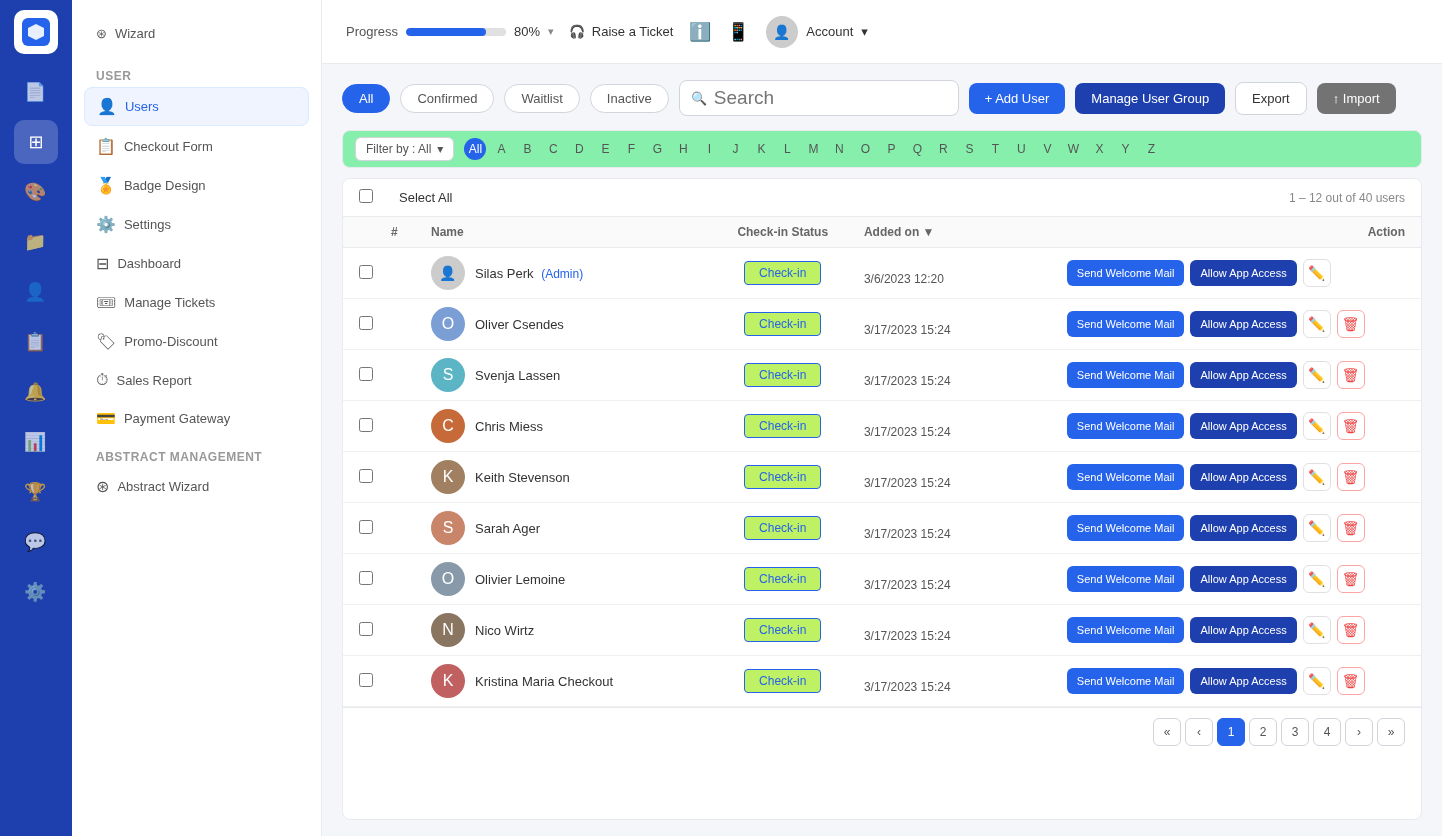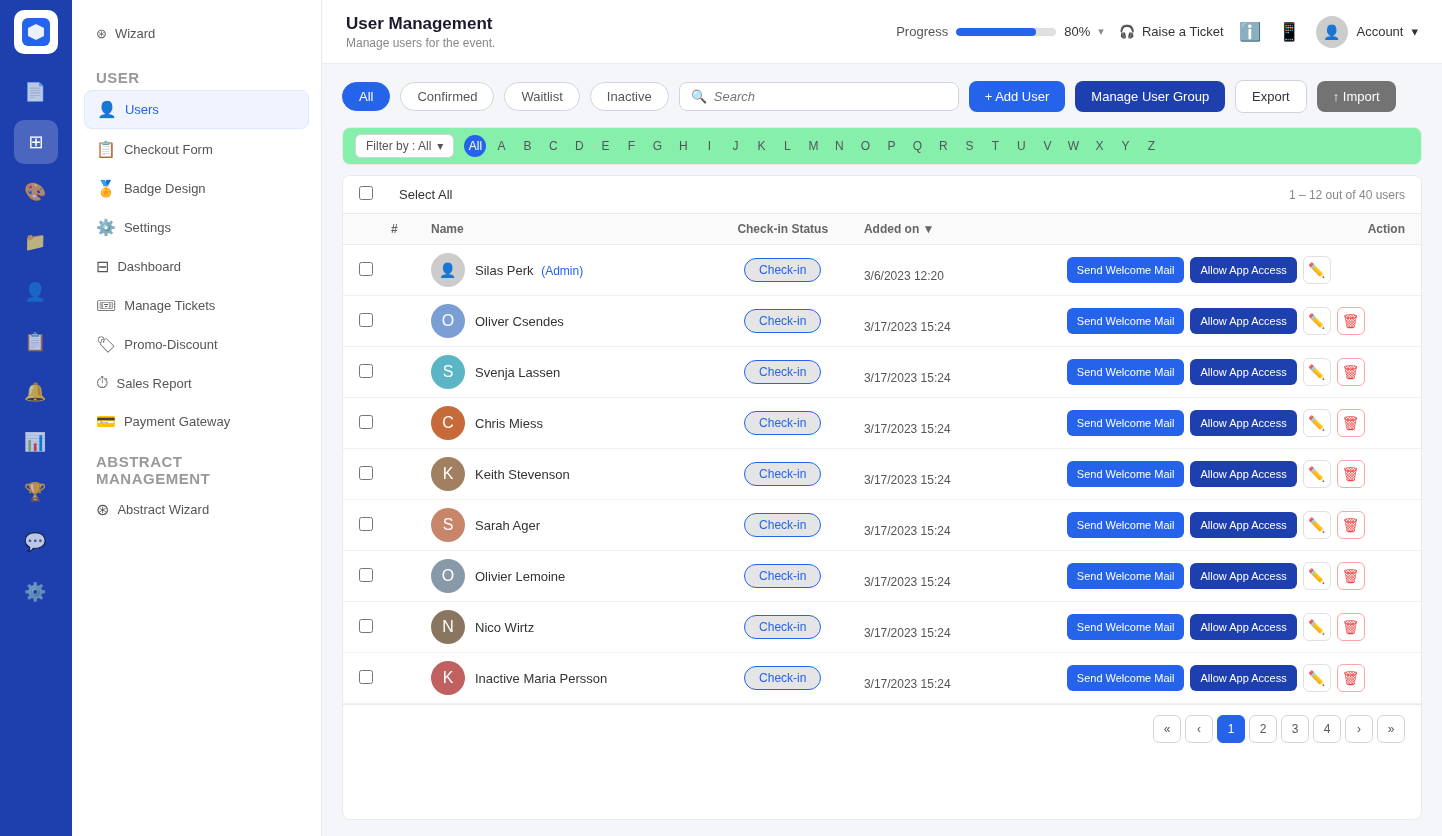--- a/index.html
+++ b/index.html
@@ -42,21 +42,21 @@
       padding: 16px 12px;
       overflow-y: auto;
       flex-shrink: 0;
     }
     .sidebar-wizard {
       display: flex; align-items: center; gap: 8px;
       padding: 10px 12px; border-radius: 8px; cursor: pointer;
       color: #555; font-weight: 500; margin-bottom: 12px;
     }
     .sidebar-section-label {
-      font-size: 15px; font-weight: 600; color: #999;
+      font-size: 12px; font-weight: 600; color: #999;
       text-transform: uppercase; letter-spacing: 0.5px;
       padding: 6px 12px 4px;
       margin-top: 7px;
     }
     .sidebar-item {
       display: flex; align-items: center; gap: 8px;
       padding: 9px 12px; border-radius: 8px; cursor: pointer;
       color: #555; font-weight: 400; margin-bottom: 2px;
     }
     .sidebar-item.active { background: #eff4ff; color: #2563eb; font-weight: 500; border: 1px solid #dbeafe; }
@@ -127,21 +127,21 @@
       background: white; cursor: pointer; font-size: 13px; color: #555; font-weight: 500;
     }
     .tab-btn.active { background: #2563eb; color: white; border-color: #2563eb; }
     .search-box {
       flex: 1; max-width: 280px;
       display: flex; align-items: center; gap: 6px;
       border: 1px solid #d1d5db; border-radius: 8px; background: white;
       padding: 6px 12px;
     }
     .search-box input {
-      border: none; outline: none; font-size: 13px; color: #555; width: 100%; background: transparent; font-style: italic;
+      border: none; outline: none; font-size: 19px; color: #555; width: 100%; background: transparent;
     }
     .add-user-btn {
       display: flex; align-items: center; gap: 6px;
       padding: 8px 16px; border-radius: 8px; background: #2563eb; color: white;
       border: none; cursor: pointer; font-size: 13px; font-weight: 500;
     }
     .manage-group-btn {
       padding: 8px 16px; border-radius: 8px; background: #1e40af; color: white;
       border: none; cursor: pointer; font-size: 13px; font-weight: 500;
     }
@@ -208,22 +208,22 @@
     .row-name { flex: 2; display: flex; align-items: center; gap: 10px; }
     .row-avatar {
       width: 34px; height: 34px; border-radius: 50%; background: #ddd;
       display: flex; align-items: center; justify-content: center;
       font-size: 14px; color: #888; overflow: hidden; flex-shrink: 0;
     }
     .row-name-text { font-size: 13px; color: #333; font-weight: 400; }
     .admin-badge { color: #2563eb; font-size: 12px; margin-left: 4px; }
     .row-checkin { flex: 1.2; display: flex; justify-content: center; }
     .checkin-btn {
-      padding: 4px 14px; border: 1px solid #2563eb; border-radius: 12px;
-      color: #2563eb; font-size: 12px; background: #e5e5e5; cursor: pointer; font-weight: 500;
+      padding: 4px 14px; border: 1px solid #2563eb; border-radius: 4px;
+      color: #2563eb; font-size: 12px; background: #bef264; cursor: pointer; font-weight: 500;
     }
     .row-added { flex: 1.5; font-size: 12px; color: #555; margin-top: 12px; }
     .row-action { flex: 2.5; display: flex; align-items: center; gap: 6px; justify-content: flex-start; }
     .send-mail-btn {
       padding: 6px 10px; border-radius: 6px; background: #2563eb; color: white;
       border: none; cursor: pointer; font-size: 11px; font-weight: 500; min-width: 90px; text-align: center; line-height: 1.3;
     }
     .allow-access-btn {
       padding: 6px 10px; border-radius: 6px; background: #1e40af; color: white;
       border: none; cursor: pointer; font-size: 11px; font-weight: 500; min-width: 90px; text-align: center; line-height: 1.3;
@@ -330,24 +330,20 @@
   <div class="sidebar-section-label">Abstract Management</div>
   <div class="sidebar-item">
     <span class="icon">⊛</span>
     <span>Abstract Wizard</span>
   </div>
 </div>
 
 <div class="main">
 
   <div class="header">
-    <div class="header-left">
-      <h1>User Management</h1>
-      <p>Manage users for the event.</p>
-    </div>
     <div class="header-right">
       <div class="progress-area">
         <span class="progress-label">Progress</span>
         <div class="progress-bar-wrap">
           <div class="progress-bar-fill" style="width: 80%"></div>
         </div>
         <span class="progress-pct">80%</span>
         <span class="progress-caret">▾</span>
       </div>
       <div class="raise-ticket">
@@ -593,21 +589,21 @@
           <button class="edit-icon-btn">✏️</button>
           <button class="delete-icon-btn">🗑</button>
         </div>
       </div>
 
       <div class="table-row">
         <div class="row-check"><input type="checkbox" style=""></div>
         <div class="row-num"></div>
         <div class="row-name">
           <div class="row-avatar" style="background:#c06060;color:white;font-size:16px">K</div>
-          <span class="row-name-text">Inactive Maria Persson</span>
+          <span class="row-name-text">Kristina Maria Checkout</span>
         </div>
         <div class="row-checkin">
           <button class="checkin-btn">Check-in</button>
         </div>
         <div class="row-added">3/17/2023 15:24</div>
         <div class="row-action">
           <button class="send-mail-btn">Send Welcome Mail</button>
           <button class="allow-access-btn">Allow App Access</button>
           <button class="edit-icon-btn">✏️</button>
           <button class="delete-icon-btn">🗑</button>

